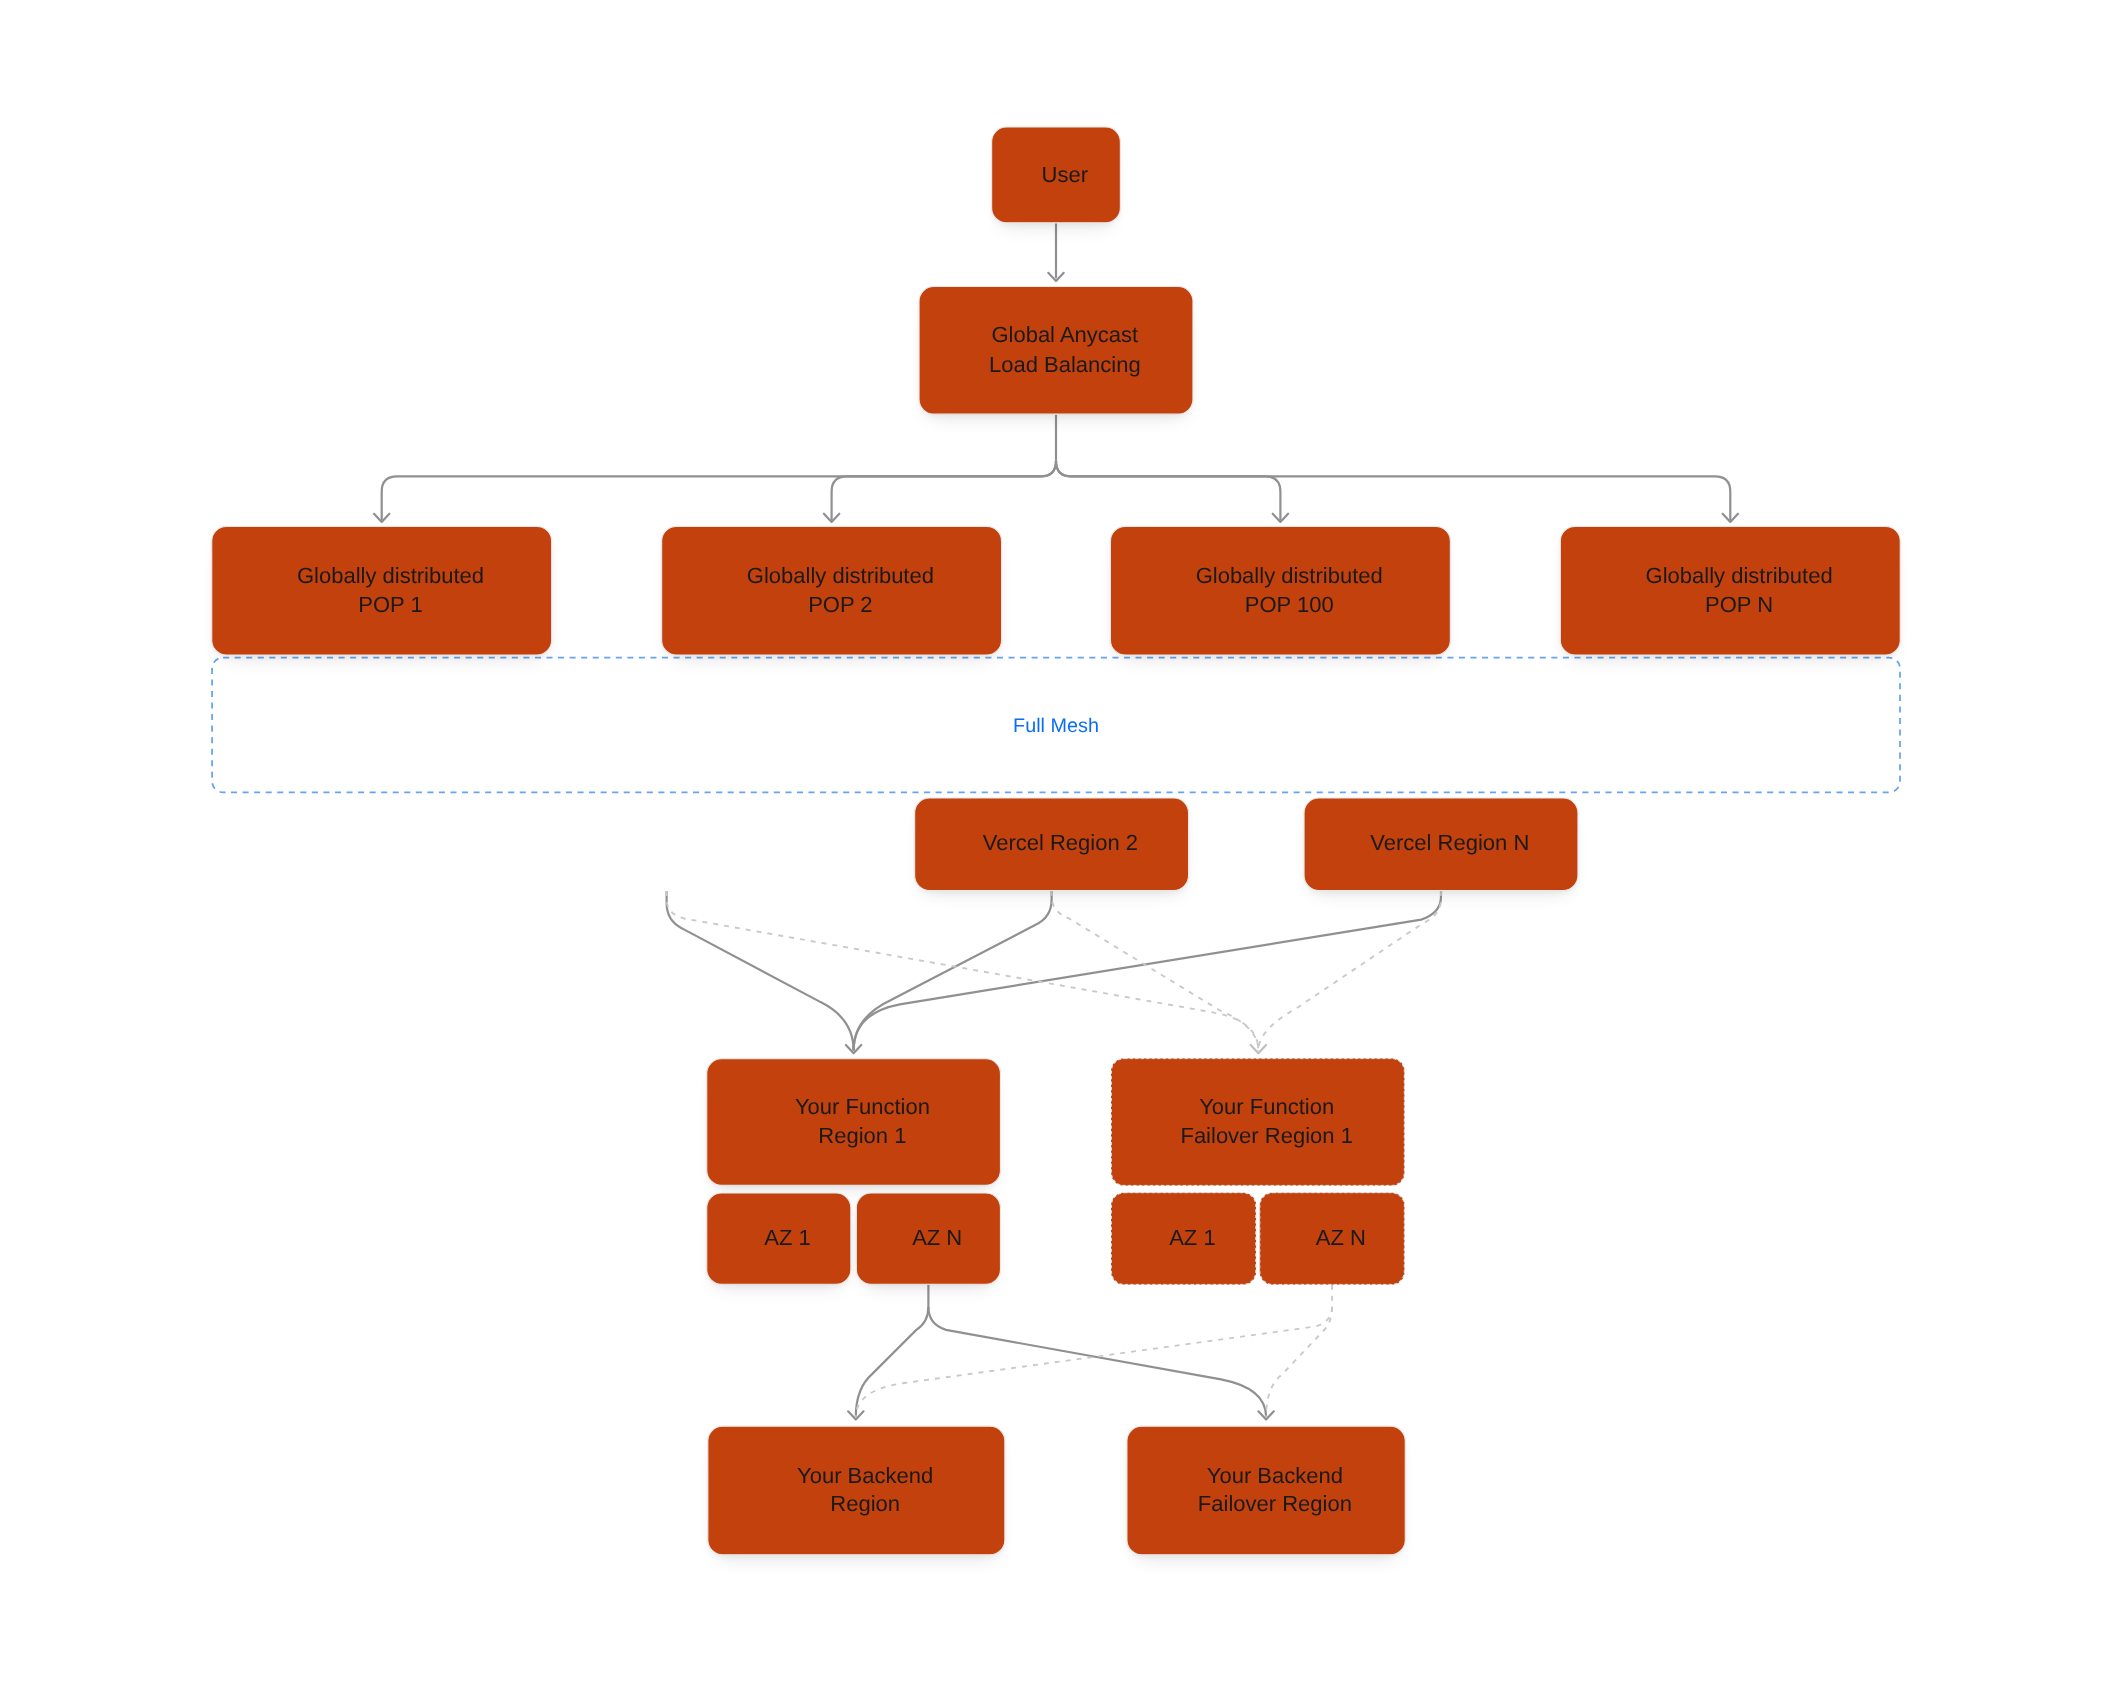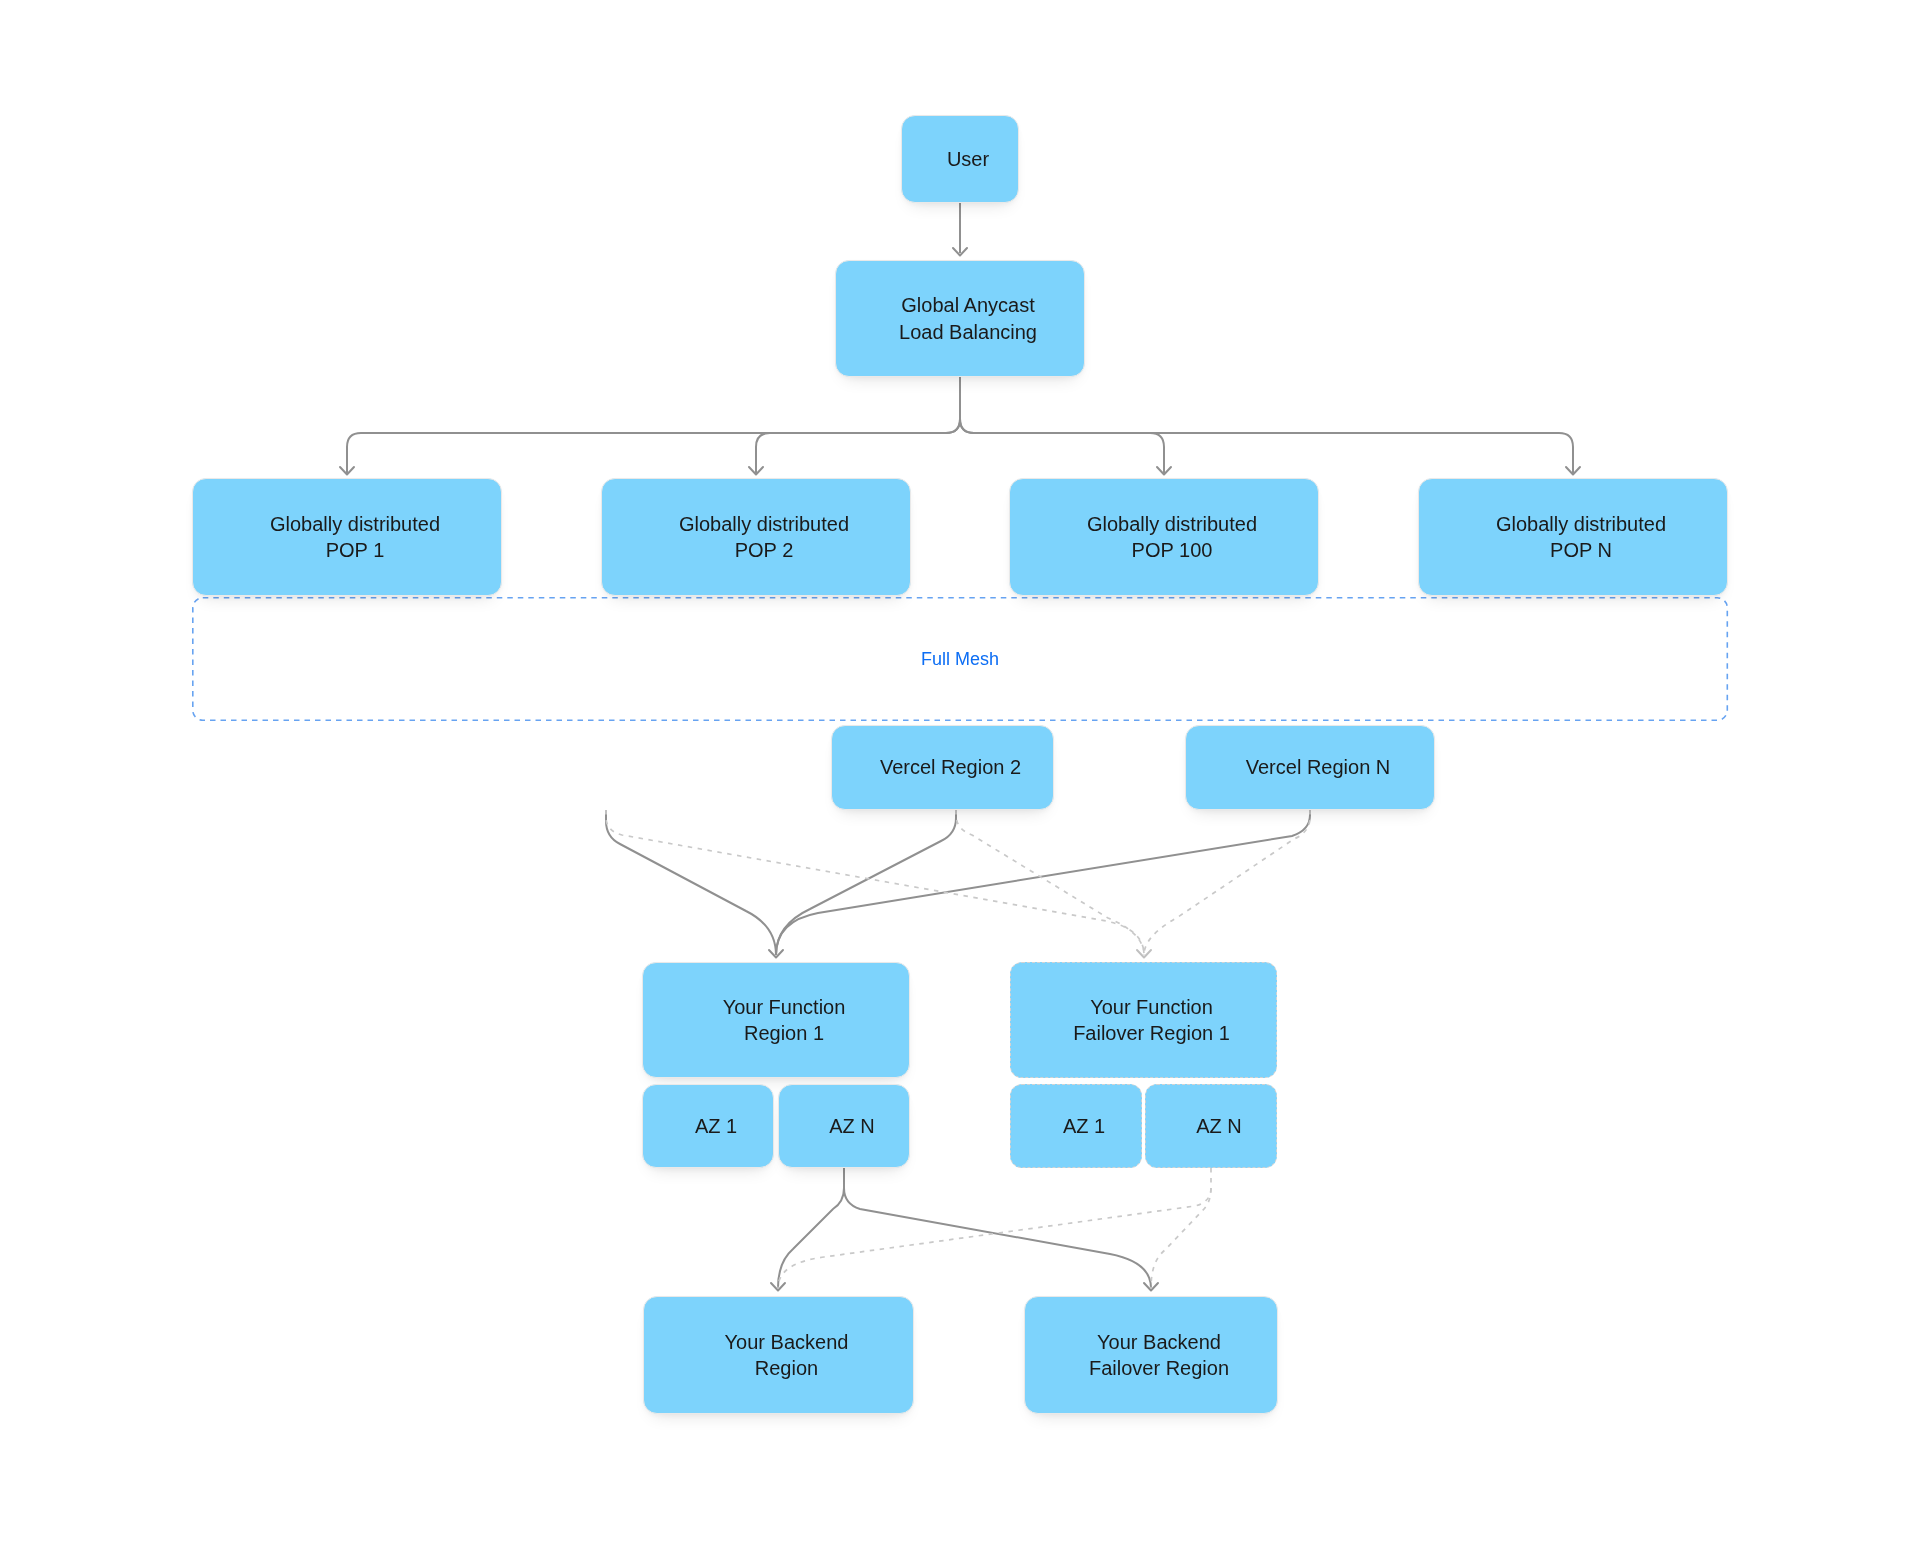--- a/index.html
+++ b/index.html
@@ -54,21 +54,21 @@
     stroke: var(--mesh-border);
     stroke-width: 1.6;
     stroke-dasharray: 5.5 5;
   }
   .node {
     position: absolute;
     display: flex;
     align-items: center;
     justify-content: center;
     text-align: center;
-    background: #7dd3fc;
+    background: #c2410c;
     border: 1px solid var(--box-border);
     border-radius: 14px;
     color: var(--text);
     font-size: 20px;
     font-weight: 500;
     line-height: 1.32;
     white-space: pre-line;
     box-shadow: 0 10px 18px -10px rgba(0,0,0,0.14), 0 2px 4px rgba(0,0,0,0.03);
     padding-left: 16px;
   }
@@ -137,21 +137,21 @@
 POP 1</div>
   <div class="node" style="left:601px; top:478px; width:310px; height:118px;">Globally distributed
 POP 2</div>
   <div class="node" style="left:1009px; top:478px; width:310px; height:118px;">Globally distributed
 POP 100</div>
   <div class="node" style="left:1418px; top:478px; width:310px; height:118px;">Globally distributed
 POP N</div>
 
   <div class="mesh-label" style="left:192px; top:597px; width:1536px; height:124px;">Full Mesh</div>
 
-  <div class="node" style="left:831px; top:725px; width:223px; height:85px;">Vercel Region 2</div>
+  <div class="node" style="left:831px; top:725px; width:250px; height:85px;">Vercel Region 2</div>
   <div class="node" style="left:1185px; top:725px; width:250px; height:85px;">Vercel Region N</div>
 
   <div class="node" style="left:642px; top:962px; width:268px; height:116px;">Your Function
 Region 1</div>
   <div class="node node--dashed" style="left:1010px; top:962px; width:267px; height:116px;">Your Function
 Failover Region 1</div>
 
   <div class="node" style="left:642px; top:1084px; width:132px; height:84px;">AZ 1</div>
   <div class="node" style="left:778px; top:1084px; width:132px; height:84px;">AZ N</div>
 

